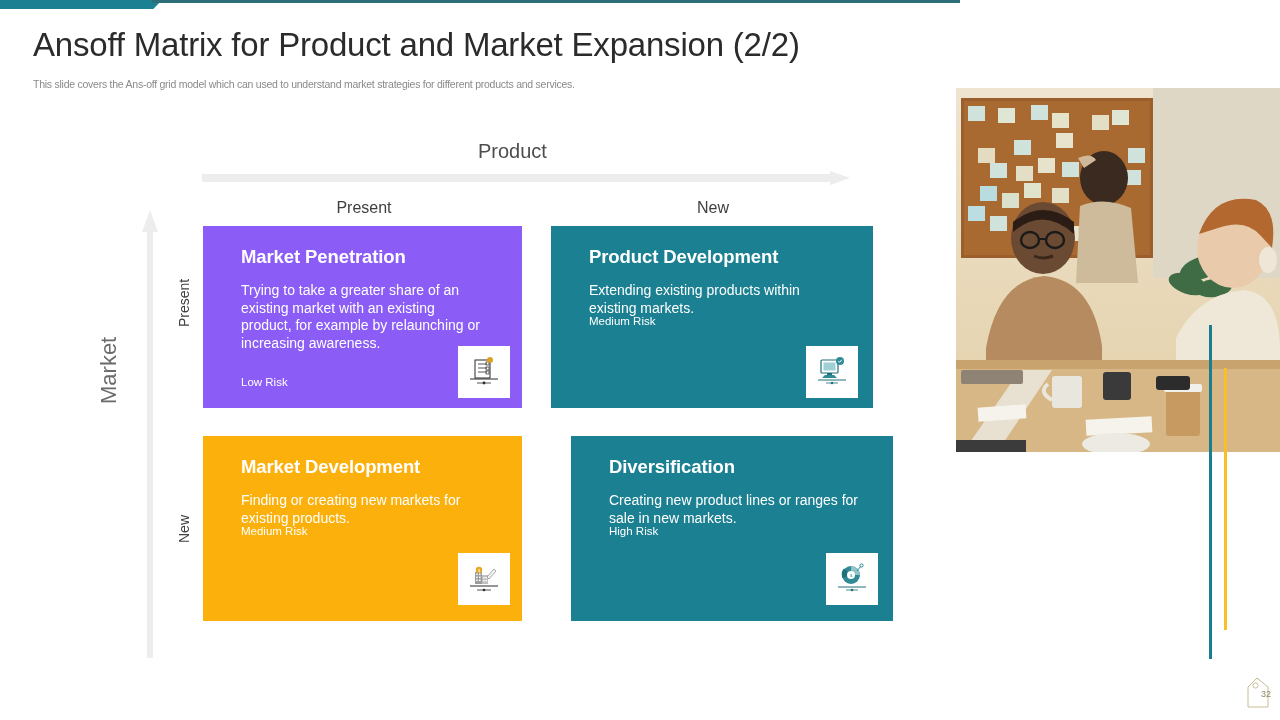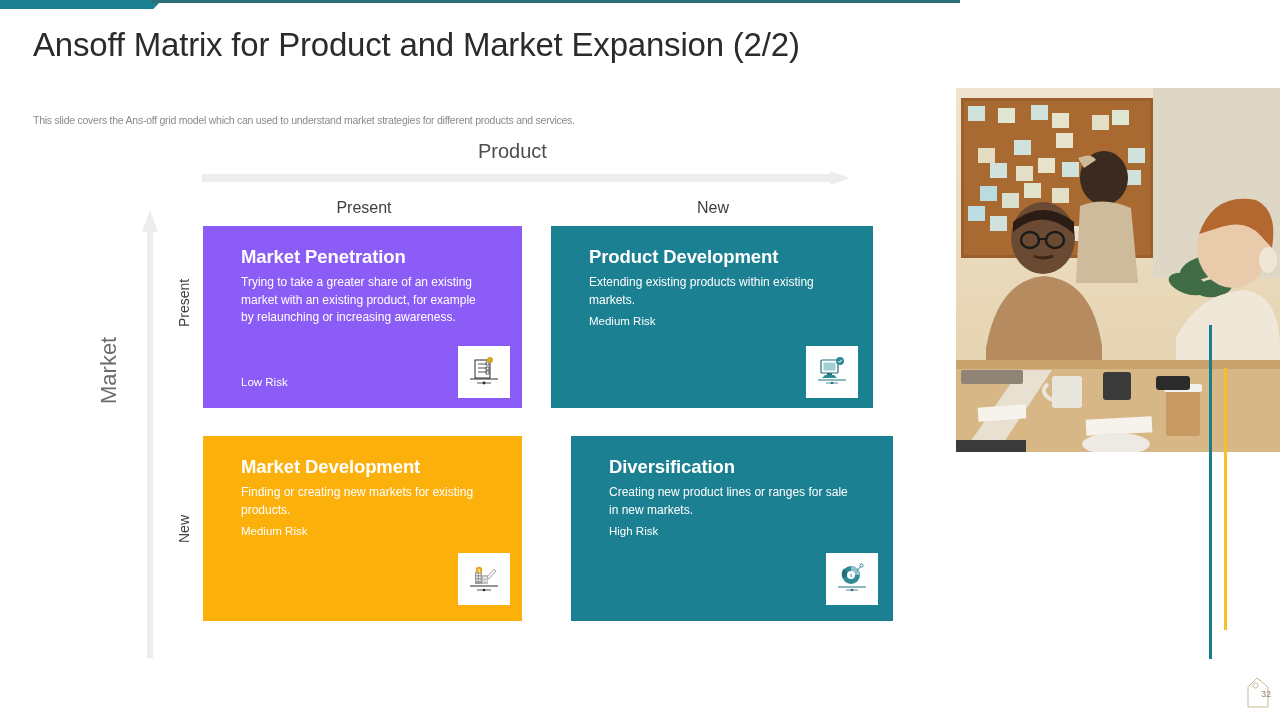--- a/index.html
+++ b/index.html
@@ -29,21 +29,20 @@
   
   .page-title {
     position: absolute; left: 33px; top: 26px;
     font-size: 33px; font-weight: 400; color: #2b2b2b;
     letter-spacing: -0.2px; white-space: nowrap;
   }
   .page-subtitle {
     position: absolute; left: 33px; top: 78px;
     font-size: 10.5px; color: #8a8a8a; letter-spacing: -0.25px;
     white-space: nowrap;
-    margin-top: 36px;
   }
 
   
   .axis-x-title {
     position: absolute; left: 478px; top: 140px;
     font-size: 20px; color: #4d4d4d; font-weight: 400;
   }
   .axis-y-title {
     position: absolute; left: 96px; top: 404px;
     font-size: 22px; color: #6b6b6b; font-weight: 400;
@@ -80,22 +79,22 @@
   .card.c2 { left: 551px; top: 226px; width: 322px; height: 182px; background: #1B8092; }
   .card.c3 { left: 203px; top: 436px; width: 319px; height: 185px; background: #FBB00B; }
   .card.c4 { left: 551px; top: 436px; width: 322px; height: 185px; background: #1B8092; margin-left: 20px; }
 
   .card-title {
     position: absolute; left: 38px; top: 20px;
     font-size: 18.5px; font-weight: bold; color: #ffffff;
     letter-spacing: -0.1px;
   }
   .card-body {
-    position: absolute; left: 38px; top: 48px; width: 248px;
-    font-size: 12px; line-height: 17.5px; color: #ffffff;
+    position: absolute; left: 38px; top: 56px; width: 248px;
+    font-size: 14px; line-height: 17.5px; color: #ffffff;
   }
   .card.c2 .card-body, .card.c4 .card-body { width: 250px; }
   .card-risk {
     position: absolute; left: 38px;
     font-size: 11.5px; font-weight: normal; color: #ffffff;
   }
   .card.c1 .card-risk { top: 150px; }
   .card.c2 .card-risk { top: 89px; }
   .card.c3 .card-risk { top: 89px; }
   .card.c4 .card-risk { top: 89px; }

